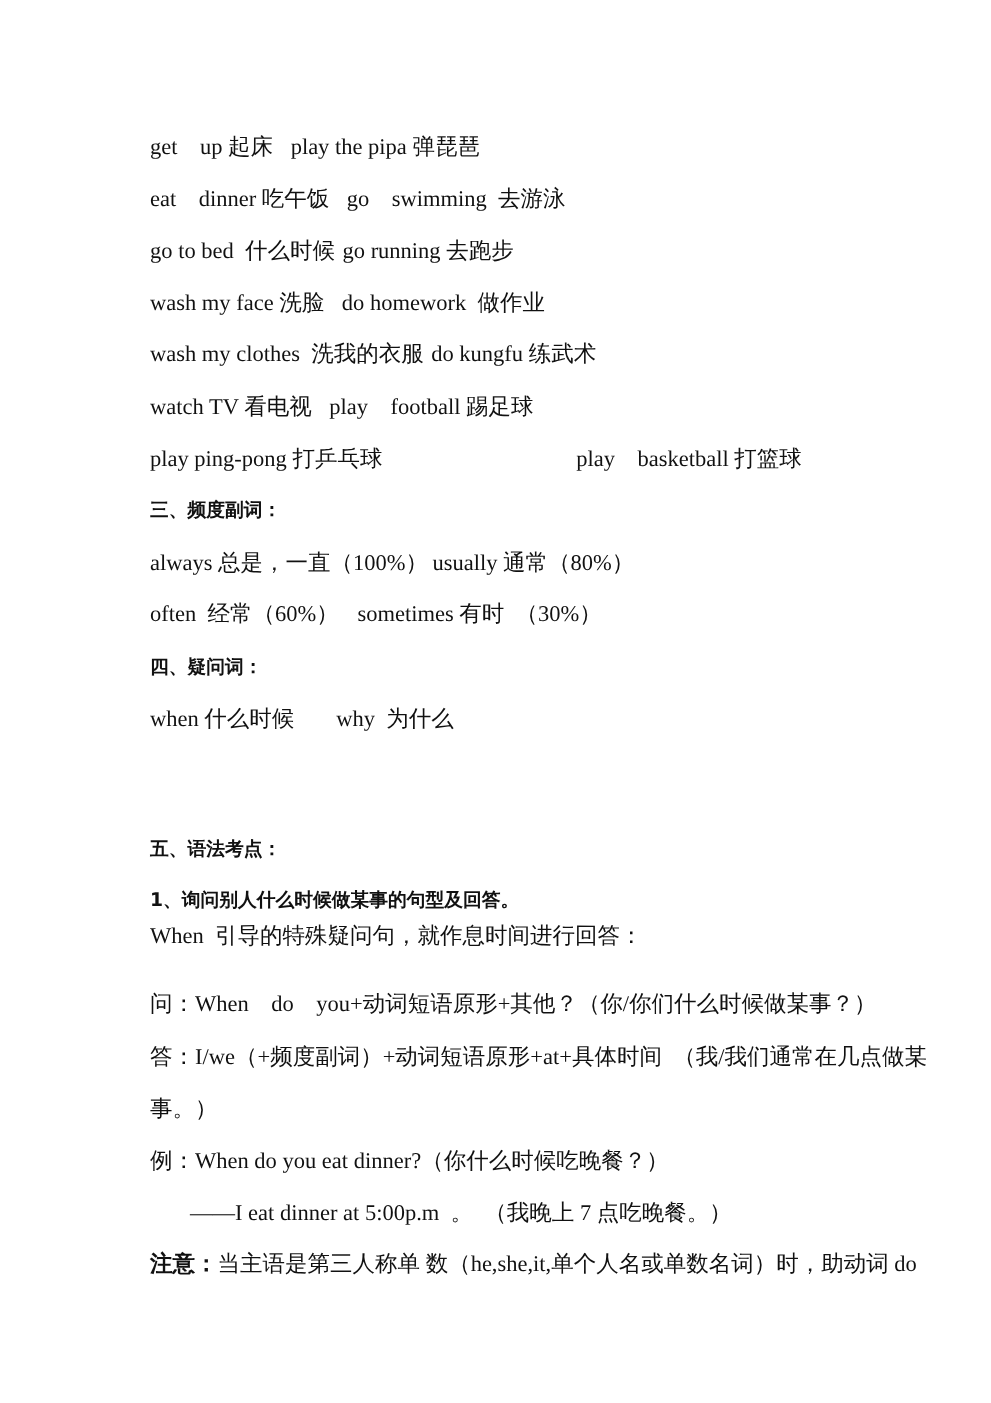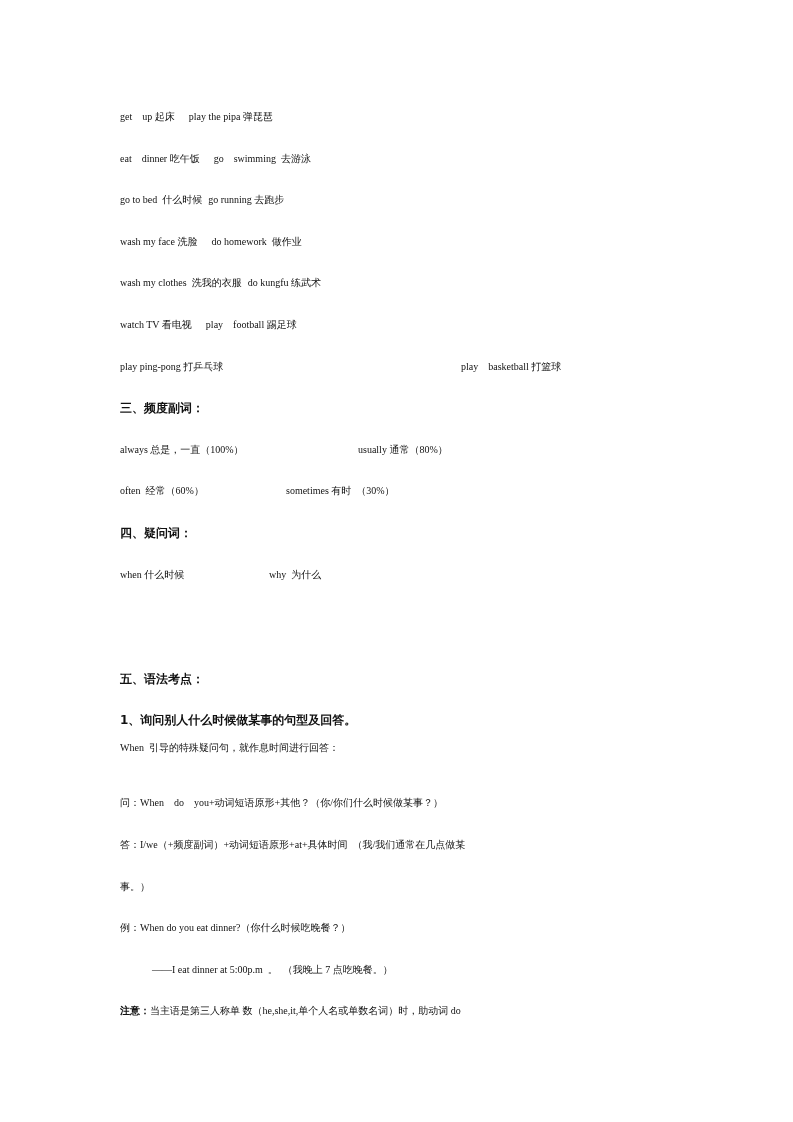--- a/index.html
+++ b/index.html
@@ -1,37 +1,37 @@
 <!DOCTYPE html>
 <html><head>
   <meta charset="utf-8">
   <style>
     html, body { margin: 0; padding: 0; background: #ffffff; }
     body { width: 793px; height: 1122px; position: relative; overflow: hidden;
            font-family: "Liberation Serif", "DejaVu Serif", serif; color: #111; }
-    .line { position: absolute; left: 120px; font-size: 10px; line-height: 18px; white-space: pre; }
-    .heading { font-family: "DejaVu Sans", "Liberation Sans", sans-serif; font-weight: bold; font-size: 12px; }
+    .line { position: absolute; left: 120px; font-size: 18px; line-height: 18px; white-space: pre; }
+    .heading { font-family: "DejaVu Sans", "Liberation Sans", sans-serif; font-weight: bold; font-size: 15px; }
     .sp { display: inline-block; }
     .bold { font-family: "DejaVu Sans", "Liberation Sans", sans-serif; font-weight: bold; }
   </style>
 </head>
 <body>
 
 <div>
 
   <div class="line" style="top:108px"><span>get    up 起床</span><span class="sp" style="width:14px"></span><span>play the pipa 弹琵琶</span></div>
   <div class="line" style="top:150px"><span>eat    dinner 吃午饭</span><span class="sp" style="width:14px"></span><span>go    swimming  去游泳</span></div>
   <div class="line" style="top:191px"><span>go to bed  什么时候</span><span class="sp" style="width:6px"></span><span>go running 去跑步</span></div>
   <div class="line" style="top:233px"><span>wash my face 洗脸</span><span class="sp" style="width:14px"></span><span>do homework  做作业</span></div>
   <div class="line" style="top:274px"><span>wash my clothes  洗我的衣服</span><span class="sp" style="width:6px"></span><span>do kungfu 练武术</span></div>
   <div class="line" style="top:316px"><span>watch TV 看电视</span><span class="sp" style="width:14px"></span><span>play    football 踢足球</span></div>
   <div class="line" style="top:358px"><span>play ping-pong 打乒乓球</span><span style="position:absolute;left:341px">play    basketball 打篮球</span></div>
 
   <div class="line heading" style="top:399px">三、频度副词：</div>
-  <div class="line" style="top:441px"><span>always 总是，一直（100%）</span><span style="position:absolute;left:238px">usually 通常（80%）</span></div>
+  <div class="line" style="top:441px"><span>always 总是，一直（100%）</span><span style="position:absolute;left:226px">usually 通常（80%）</span></div>
   <div class="line" style="top:482px"><span>often  经常（60%）</span><span style="position:absolute;left:166px">sometimes 有时  （30%）</span></div>
 
   <div class="line heading" style="top:524px">四、疑问词：</div>
   <div class="line" style="top:566px"><span>when 什么时候</span><span style="position:absolute;left:149px">why  为什么</span></div>
 
   <div class="line heading" style="top:670px">五、语法考点：</div>
   <div class="line heading" style="top:711px">1、询问别人什么时候做某事的句型及回答。</div>
   <div class="line" style="top:739px">When  引导的特殊疑问句，就作息时间进行回答：</div>
   <div class="line" style="top:794px">问：When    do    you+动词短语原形+其他？（你/你们什么时候做某事？）</div>
   <div class="line" style="top:836px">答：I/we（+频度副词）+动词短语原形+at+具体时间  （我/我们通常在几点做某</div>

